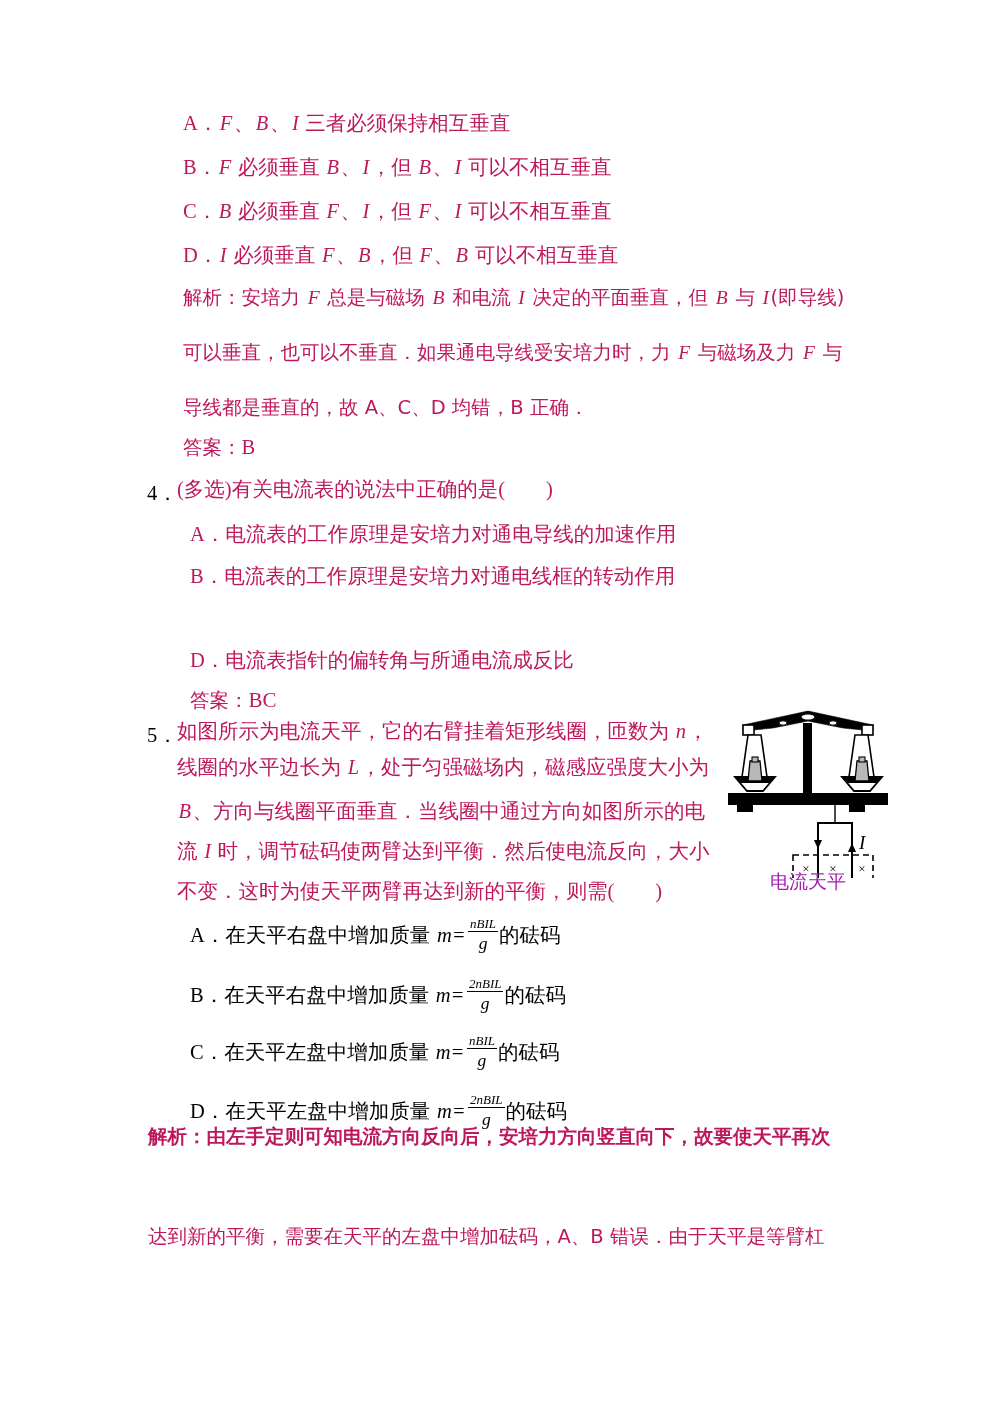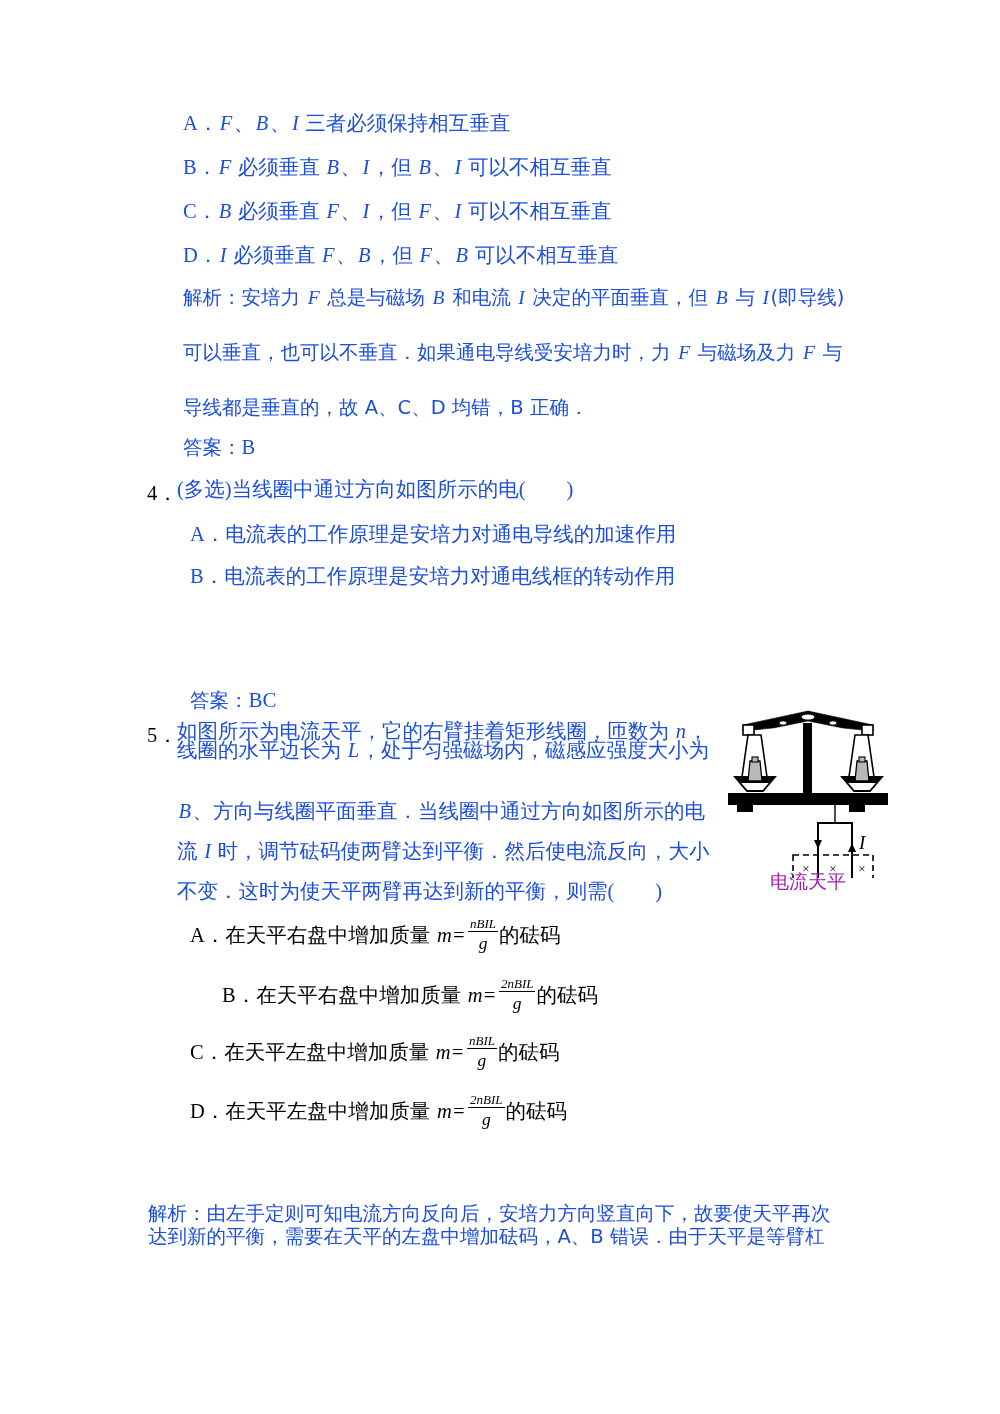--- a/index.html
+++ b/index.html
@@ -22,21 +22,21 @@
     height: 1414px;
     background: #ffffff;
   }
 
   
   .line {
     position: absolute;
     white-space: nowrap;
     font-size: 20.5px;
     line-height: 1;
-    color: #1d4ed8;
+    color: #be185d;
   }
 
   .serif   { font-family: "Liberation Serif", "DejaVu Serif", serif; }
   .hei     { font-family: "DejaVu Sans", "Liberation Sans", sans-serif; font-size: 19.5px; }
 
   .opt-label {
     display: inline-block;
     min-width: 30px;
   }
 
@@ -124,33 +124,34 @@
 
   <div class="line hei" style="left:183px; top:343px;">可以垂直，也可以不垂直．如果通电导线受安培力时，力 <i class="var">F</i> 与磁场及力 <i class="var">F</i> 与</div>
   <div class="line hei" style="left:183px; top:288px;">解析：安培力 <i class="var">F</i> 总是与磁场 <i class="var">B</i> 和电流 <i class="var">I</i> 决定的平面垂直，但 <i class="var">B</i> 与 <i class="var">I</i>(即导线)</div>
   <div class="line hei" style="left:183px; top:398px;">导线都是垂直的，故 A、C、D 均错，B 正确．</div>
 
   <div class="line hei" style="left:183px; top:437px;">
     <span>答案：</span><span class="serif" style="font-size:20.5px;">B</span>
   </div>
 
   <div class="qnum" style="left:147px; top:479px;">4．</div>
-  <div class="line serif" style="left:177px; top:479px;">(多选)当线圈中通过方向如图所示的电(　　)</div>
+  <div class="line serif" style="left:177px; top:479px;">(多选)有关电流表的说法中正确的是(　　)</div>
 
   <div class="line serif" style="left:190px; top:524px;">A．电流表的工作原理是安培力对通电导线的加速作用</div>
   <div class="line serif" style="left:190px; top:566px;">B．电流表的工作原理是安培力对通电线框的转动作用</div>
+  <div class="line serif" style="left:190px; top:650px;">D．电流表指针的偏转角与所通电流成反比</div>
 
   <div class="line hei" style="left:190px; top:690px;">
     <span>答案：</span><span class="serif" style="font-size:21px;">BC</span>
   </div>
 
   <div class="qnum" style="left:147px; top:721px;">5．</div>
 
   <div class="line serif" style="left:177px; top:721px;">如图所示为电流天平，它的右臂挂着矩形线圈，匝数为 <i class="var">n</i>，</div>
-  <div class="line serif" style="left:177px; top:740px;">线圈的水平边长为 <i class="var">L</i>，处于匀强磁场内，磁感应强度大小为</div>
+  <div class="line serif" style="left:177px; top:757px;">线圈的水平边长为 <i class="var">L</i>，处于匀强磁场内，磁感应强度大小为</div>
   <div class="line serif" style="left:177px; top:801px;"><i class="var">B</i>、方向与线圈平面垂直．当线圈中通过方向如图所示的电</div>
   <div class="line serif" style="left:177px; top:841px;">流 <i class="var">I</i> 时，调节砝码使两臂达到平衡．然后使电流反向，大小</div>
   <div class="line serif" style="left:177px; top:881px;">不变．这时为使天平两臂再达到新的平衡，则需(　　)</div>
 
   <div class="figure">
     <svg width="170" height="175" viewBox="0 0 170 175">
       <g fill="#000" stroke="#000">
 
         <path d="M20 22 L85 8 L150 22 L150 28 L120 25 L85 18 L50 25 L20 28 Z" stroke-width="0.6"></path>
 
@@ -207,28 +208,28 @@
 
       <text x="117" y="189" font-family="Liberation Serif, serif" font-style="italic" font-size="17" fill="#000">L</text>
     </svg>
   </div>
   <div class="fig-caption">电流天平</div>
 
   <div class="opt-row serif" style="left:190px; top:922px;">
     <span class="opt-label">A．</span><span>在天平右盘中增加质量 </span><i class="var">m=</i><span class="frac"><span class="num">nBIL</span><span class="den">g</span></span><span>的砝码</span>
   </div>
 
-  <div class="opt-row serif" style="left:190px; top:982px;margin-left:32px;">
+  <div class="opt-row serif" style="left:190px; top:982px;">
     <span class="opt-label">B．</span><span>在天平右盘中增加质量 </span><i class="var">m=</i><span class="frac"><span class="num">2nBIL</span><span class="den">g</span></span><span>的砝码</span>
   </div>
 
   <div class="opt-row serif" style="left:190px; top:1039px;">
     <span class="opt-label">C．</span><span>在天平左盘中增加质量 </span><i class="var">m=</i><span class="frac"><span class="num">nBIL</span><span class="den">g</span></span><span>的砝码</span>
   </div>
 
   <div class="opt-row serif" style="left:190px; top:1098px;">
     <span class="opt-label">D．</span><span>在天平左盘中增加质量 </span><i class="var">m=</i><span class="frac"><span class="num">2nBIL</span><span class="den">g</span></span><span>的砝码</span>
   </div>
 
-  <div class="line hei" style="left:148px; top:1204px;">解析：由左手定则可知电流方向反向后，安培力方向竖直向下，故要使天平再次</div>
+  <div class="line hei" style="left:148px; top:1127px;font-weight:bold;">解析：由左手定则可知电流方向反向后，安培力方向竖直向下，故要使天平再次</div>
   <div class="line hei" style="left:148px; top:1227px;">达到新的平衡，需要在天平的左盘中增加砝码，A、B 错误．由于天平是等臂杠</div>
 
 </div>
 
 </body></html>

